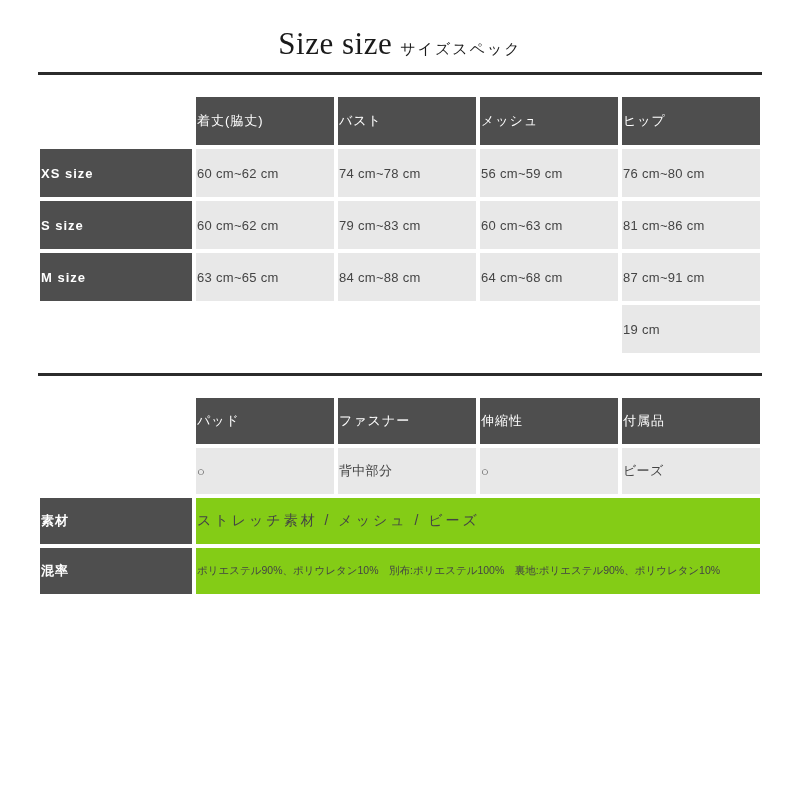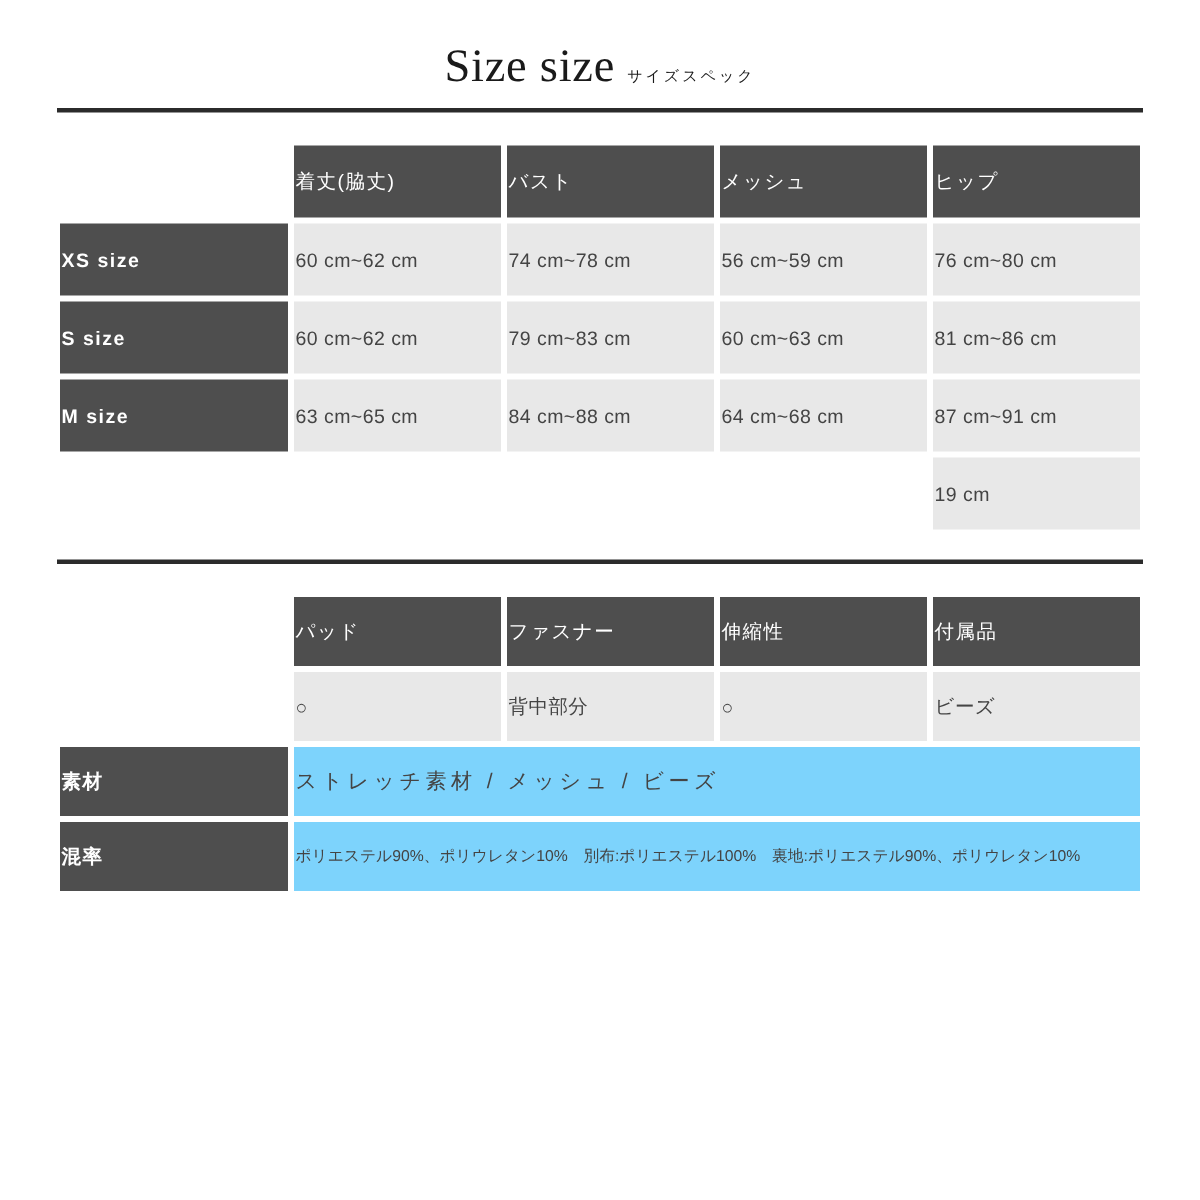--- a/index.html
+++ b/index.html
@@ -17,21 +17,21 @@
     text-align: center;
     padding-bottom: 4px;
   }
   .section-head .en {
     font-family: "Liberation Serif", serif;
     font-size: 31px;
     letter-spacing: 0.5px;
     color: #1a1a1a;
   }
   .section-head .ja {
-    font-size: 10px;
+    font-size: 15px;
     letter-spacing: 2px;
     color: #1a1a1a;
     margin-left: 8px;
   }
   .rule {
     height: 3px;
     background: #2b2b2b;
     margin: 6px 38px 0 38px;
   }
 
@@ -69,21 +69,21 @@
     letter-spacing: 0.3px;
   }
   .hdr.small { font-size: 12.5px; letter-spacing: 0; }
 
   .col-label { width: 152px; }
   .col-a, .col-b, .col-c, .col-d { width: 138px; }
 
   
   table.detail td { height: 46px; }
   table.detail .wide {
-    background: #7dd3fc;
+    background: #84cc16;
     color: #444444;
     font-size: 14px;
     letter-spacing: 3px;
   }
   table.detail .wide.mix {
     font-size: 10.5px;
     letter-spacing: 0;
   }
   table.detail .wide.model {
     font-size: 13.5px;

